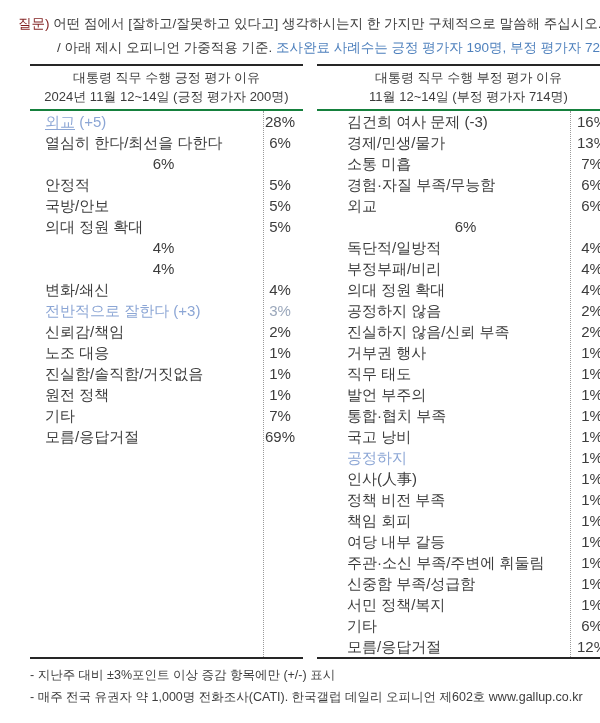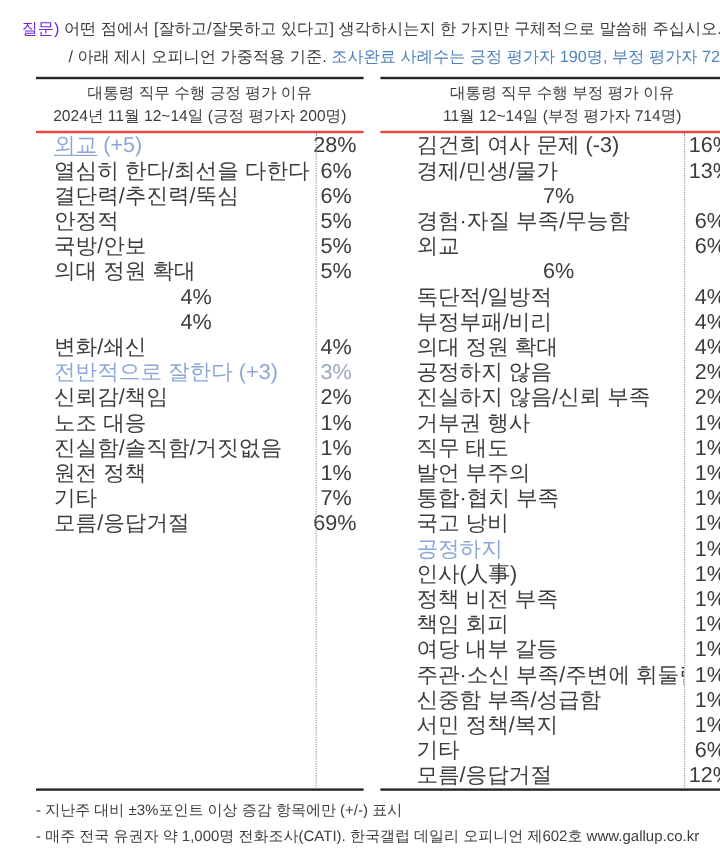--- a/index.html
+++ b/index.html
@@ -9,44 +9,44 @@
     overflow:hidden;
     background:#fff;
     font-family:"Liberation Sans",sans-serif;
     color:#3c3c3c;
   }
   
   .question{position:absolute;top:12px;left:0;width:700px;font-size:13.5px;line-height:24px;}
   .q-line{white-space:nowrap;}
   .q-line1{padding-left:18px;}
   .q-line2{padding-left:57px;}
-  .c-red{color:#6d28d9;text-align:center;}
+  .c-red{color:#7f1d1d;text-align:center;}
   .c-qblue{color:#4f81bd;}
   
   .tbl{position:absolute;top:64px;box-sizing:border-box;}
   .tbl-pos{left:30px;width:273px;}
   .tbl-neg{left:317px;width:303px;}
   .tbl-head{
     border-top:2.5px solid #262626;
-    border-bottom:2px solid #ef4444;
+    border-bottom:2px solid #15803d;
     text-align:center;
     font-size:13px;line-height:19px;
     padding:2px 0 3px;
   }
   .tbl-body{
     position:relative;
     height:546px;
     border-bottom:2px solid #262626;
   }
   .tbl-body::after{
     content:"";
     position:absolute;top:0;bottom:0;left:var(--sep);
     border-left:1px dotted #9a9a9a;
   }
-  .row{display:flex;height:21px;line-height:21px;font-size:18px;}
+  .row{display:flex;height:21px;line-height:21px;font-size:15px;}
   .row .lbl{width:var(--sep);box-sizing:border-box;padding-left:var(--pad);
             white-space:nowrap;overflow:hidden;}
   .row .val{flex:1;text-align:center;padding-right:6px;white-space:nowrap;}
   .tbl-pos{--sep:233px;--pad:15px;}
   .tbl-neg{--sep:253px;--pad:30px;}
   .c-lblue{color:#8ca6d5;}
   .u{text-decoration:underline;text-underline-offset:2px;}
   .val-muted{color:#9aa7bb;}
   
   .footnotes{position:absolute;top:664px;left:30px;width:640px;font-size:12.5px;line-height:22px;}
@@ -74,21 +74,20 @@
     <div class="tbl-body" id="pos-body">
         <div class="row">
           <span class="lbl c-lblue"><span class="u">외교</span><span> (+5)</span></span>
           <span class="val">28%</span>
         </div>
         <div class="row">
           <span class="lbl"><span>열심히 한다/최선을 다한다</span></span>
           <span class="val">6%</span>
         </div>
         <div class="row">
-          <span class="lbl"><span>결단력/추진력/뚝심</span></span>
           <span class="val">6%</span>
         </div>
         <div class="row">
           <span class="lbl"><span>안정적</span></span>
           <span class="val">5%</span>
         </div>
         <div class="row">
           <span class="lbl"><span>국방/안보</span></span>
           <span class="val">5%</span>
         </div>
@@ -145,20 +144,21 @@
     <div class="tbl-body" id="neg-body">
         <div class="row">
           <span class="lbl"><span>김건희 여사 문제 (-3)</span></span>
           <span class="val">16%</span>
         </div>
         <div class="row">
           <span class="lbl"><span>경제/민생/물가</span></span>
           <span class="val">13%</span>
         </div>
         <div class="row">
+          <span class="lbl"><span>소통 미흡</span></span>
           <span class="val">7%</span>
         </div>
         <div class="row">
           <span class="lbl"><span>경험·자질 부족/무능함</span></span>
           <span class="val">6%</span>
         </div>
         <div class="row">
           <span class="lbl"><span>외교</span></span>
           <span class="val">6%</span>
         </div>

